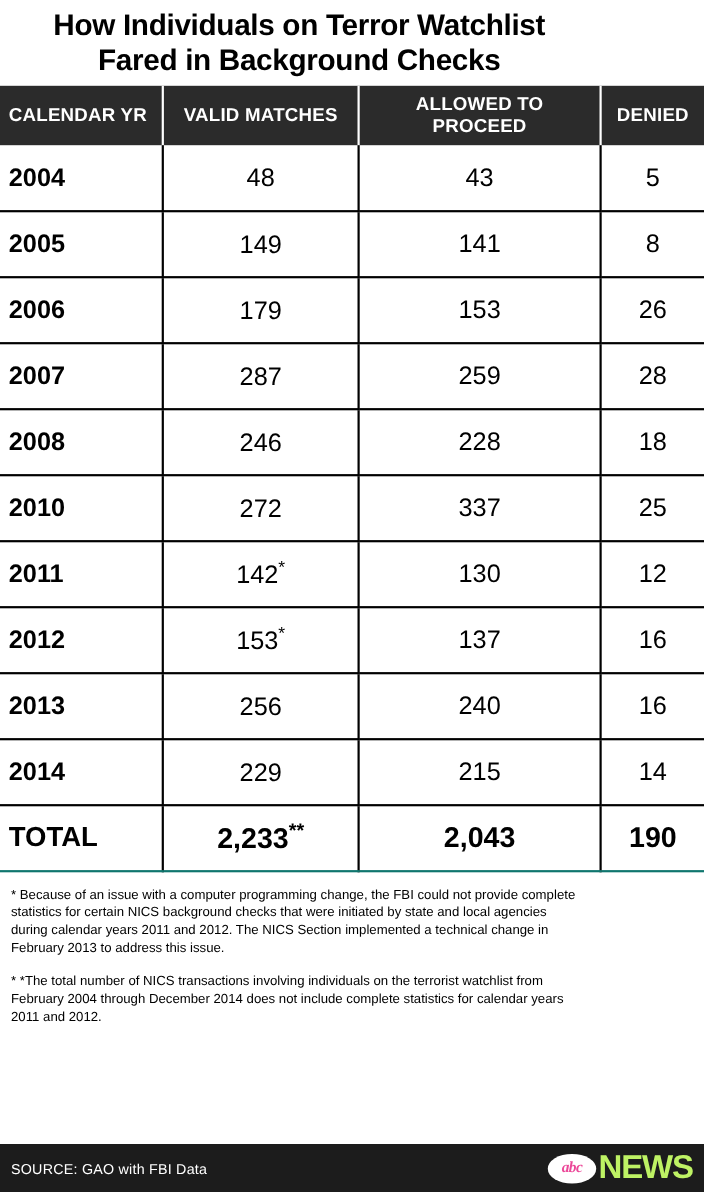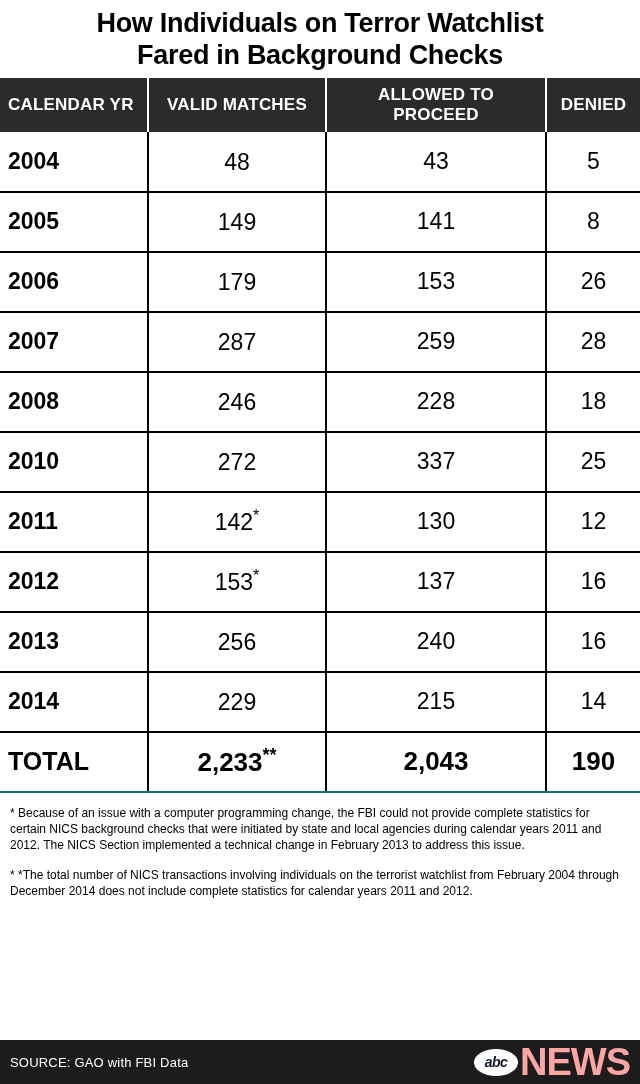--- a/index.html
+++ b/index.html
@@ -8,21 +8,21 @@
   }
   body {
     width: 640px;
     height: 1084px;
     background: #ffffff;
     font-family: "Liberation Sans", sans-serif;
     color: #000000;
     overflow: hidden;
   }
   .page {
-    width: 640px;
+    width: 544px;
     height: 1084px;
     position: relative;
     box-sizing: border-box;
   }
   .title {
     font-size: 27px;
     font-weight: bold;
     text-align: center;
     line-height: 1.18;
     letter-spacing: -0.3px;
@@ -121,34 +121,35 @@
   .logo {
     display: flex;
     align-items: center;
     gap: 2px;
   }
   .logo-abc {
     width: 44px;
     height: 27px;
     border-radius: 50%;
     background: #ffffff;
-    color: #0f172a;
+    color: #ec4899;
     font-size: 14px;
     font-weight: bold;
     font-style: italic;
     display: flex;
     align-items: center;
     justify-content: center;
     letter-spacing: -0.5px;
+    font-family: Liberation Serif, serif;
   }
   .logo-news {
-    font-size: 38px;
+    font-size: 30px;
     font-weight: bold;
     letter-spacing: -1px;
-    color: #fca5a5;
+    color: #bef264;
   }
   
   col.c-yr { width: 148px; }
   col.c-vm { width: 178px; }
   col.c-ap { width: 220px; }
   col.c-dn { width: 94px; }
 </style>
 </head>
 <body>
 

